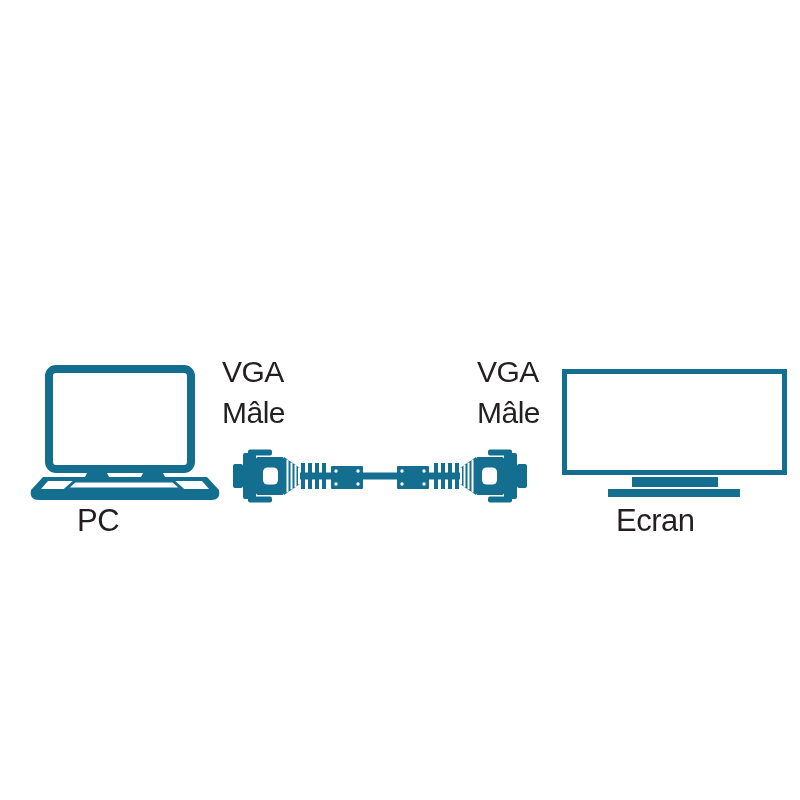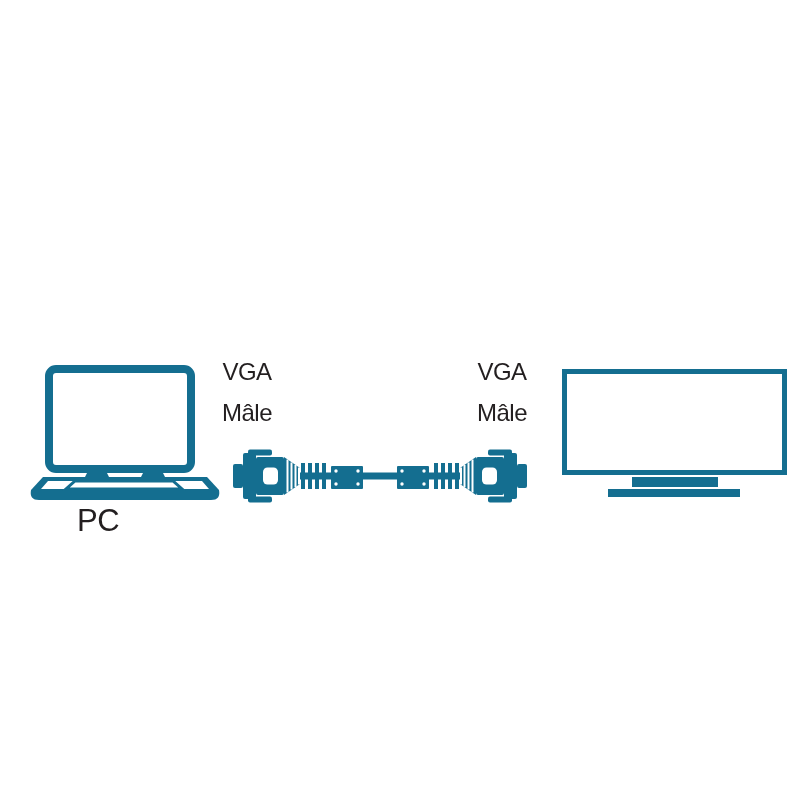--- a/index.html
+++ b/index.html
@@ -48,25 +48,25 @@
     font-size: 31px;
     line-height: 1.15;
     color: var(--text);
     letter-spacing: -0.5px;
   }
   .pc-label    { left: 77px;  top: 503px; width: 60px; }
   .ecran-label { left: 616px; top: 503px; width: 120px; }
 
   .connector-label {
     position: absolute;
-    font-size: 24px;
+    font-size: 30px;
     line-height: 41px;
     color: var(--text);
     letter-spacing: -0.5px;
-    text-align: center;
+    text-align: left;
     white-space: nowrap;
   }
   .connector-label.left  { left: 222px; top: 351px; }
   .connector-label.right { left: 477px; top: 351px; }
 </style>
 </head>
 <body>
 
 <div class="canvas">
 
@@ -139,14 +139,15 @@
 
     <use href="#vga-conn" xlink:href="#vga-conn"></use>
 
     <use href="#vga-conn" xlink:href="#vga-conn" transform="translate(300,0) scale(-1,1)"></use>
   </svg>
 
   <div class="monitor-screen"></div>
   <div class="monitor-stand"></div>
   <div class="monitor-base"></div>
 
+  <div class="device-label ecran-label">Ecran</div>
 
 </div>
 
 </body></html>

